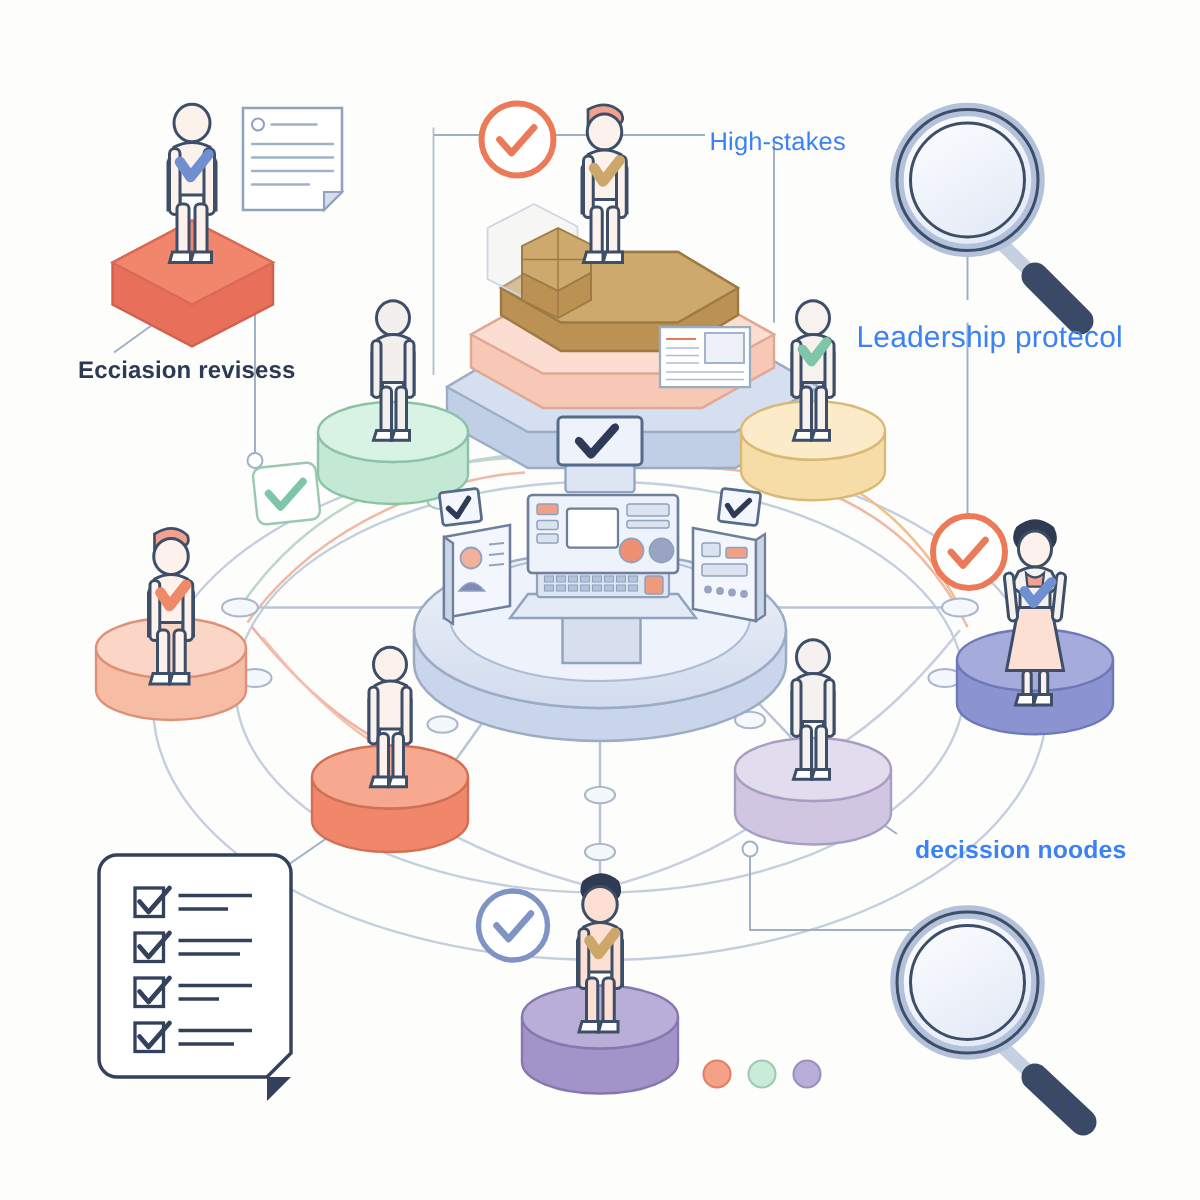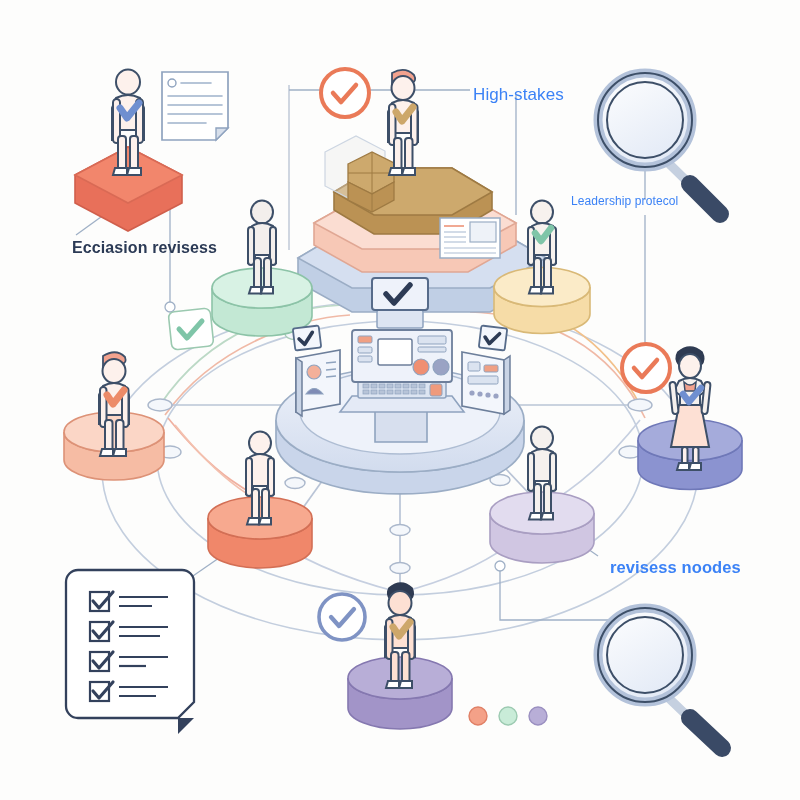--- a/index.html
+++ b/index.html
@@ -27,23 +27,23 @@
   .lbl {
     position: absolute;
     color: #3b82f6;
     font-size: 16.5px;
     letter-spacing: 0.1px;
     white-space: nowrap;
     line-height: 1;
   }
   .lbl.bold { font-weight: bold; color: #2b3a55; }
   .lbl .reg { font-weight: bold; }
-  #lbl-ecciasion { left: 72px;  top: 240px; font-weight: bold; font-size: 16px; }
+  #lbl-ecciasion { left: 52px;  top: 240px; font-weight: bold; font-size: 16px; }
   #lbl-highstakes { left: 473px; top: 86px;  font-size: 17px; }
-  #lbl-leadership { left: 571px; top: 195px; font-size: 12px; }
+  #lbl-leadership { left: 571px; top: 215px; font-size: 20px; }
   #lbl-decission  { left: 610px; top: 559px; font-size: 16.5px; font-weight: bold; }
 </style>
 </head>
 <body>
 
 <div id="scene">
 
   <svg class="layer" viewBox="0 0 800 800">
     <defs>
       <linearGradient id="glassGrad" x1="0" y1="0" x2="0.6" y2="1">
@@ -443,15 +443,15 @@
       <circle cx="538" cy="716" r="9" fill="#b8aed7" stroke="#9a8fc0" stroke-width="1.4"></circle>
     </g>
   </svg>
 
   <div class="lbl bold" id="lbl-ecciasion">Ecciasion revisess</div>
 
   <div class="lbl" id="lbl-highstakes">High-stakes</div>
 
   <div class="lbl" id="lbl-leadership">Leadership protecol</div>
 
-  <div class="lbl" id="lbl-decission"><span>revisess</span><span class="reg"> noodes</span></div>
+  <div class="lbl" id="lbl-decission"><span>decission</span><span class="reg"> noodes</span></div>
 
 </div>
 
 </body></html>

